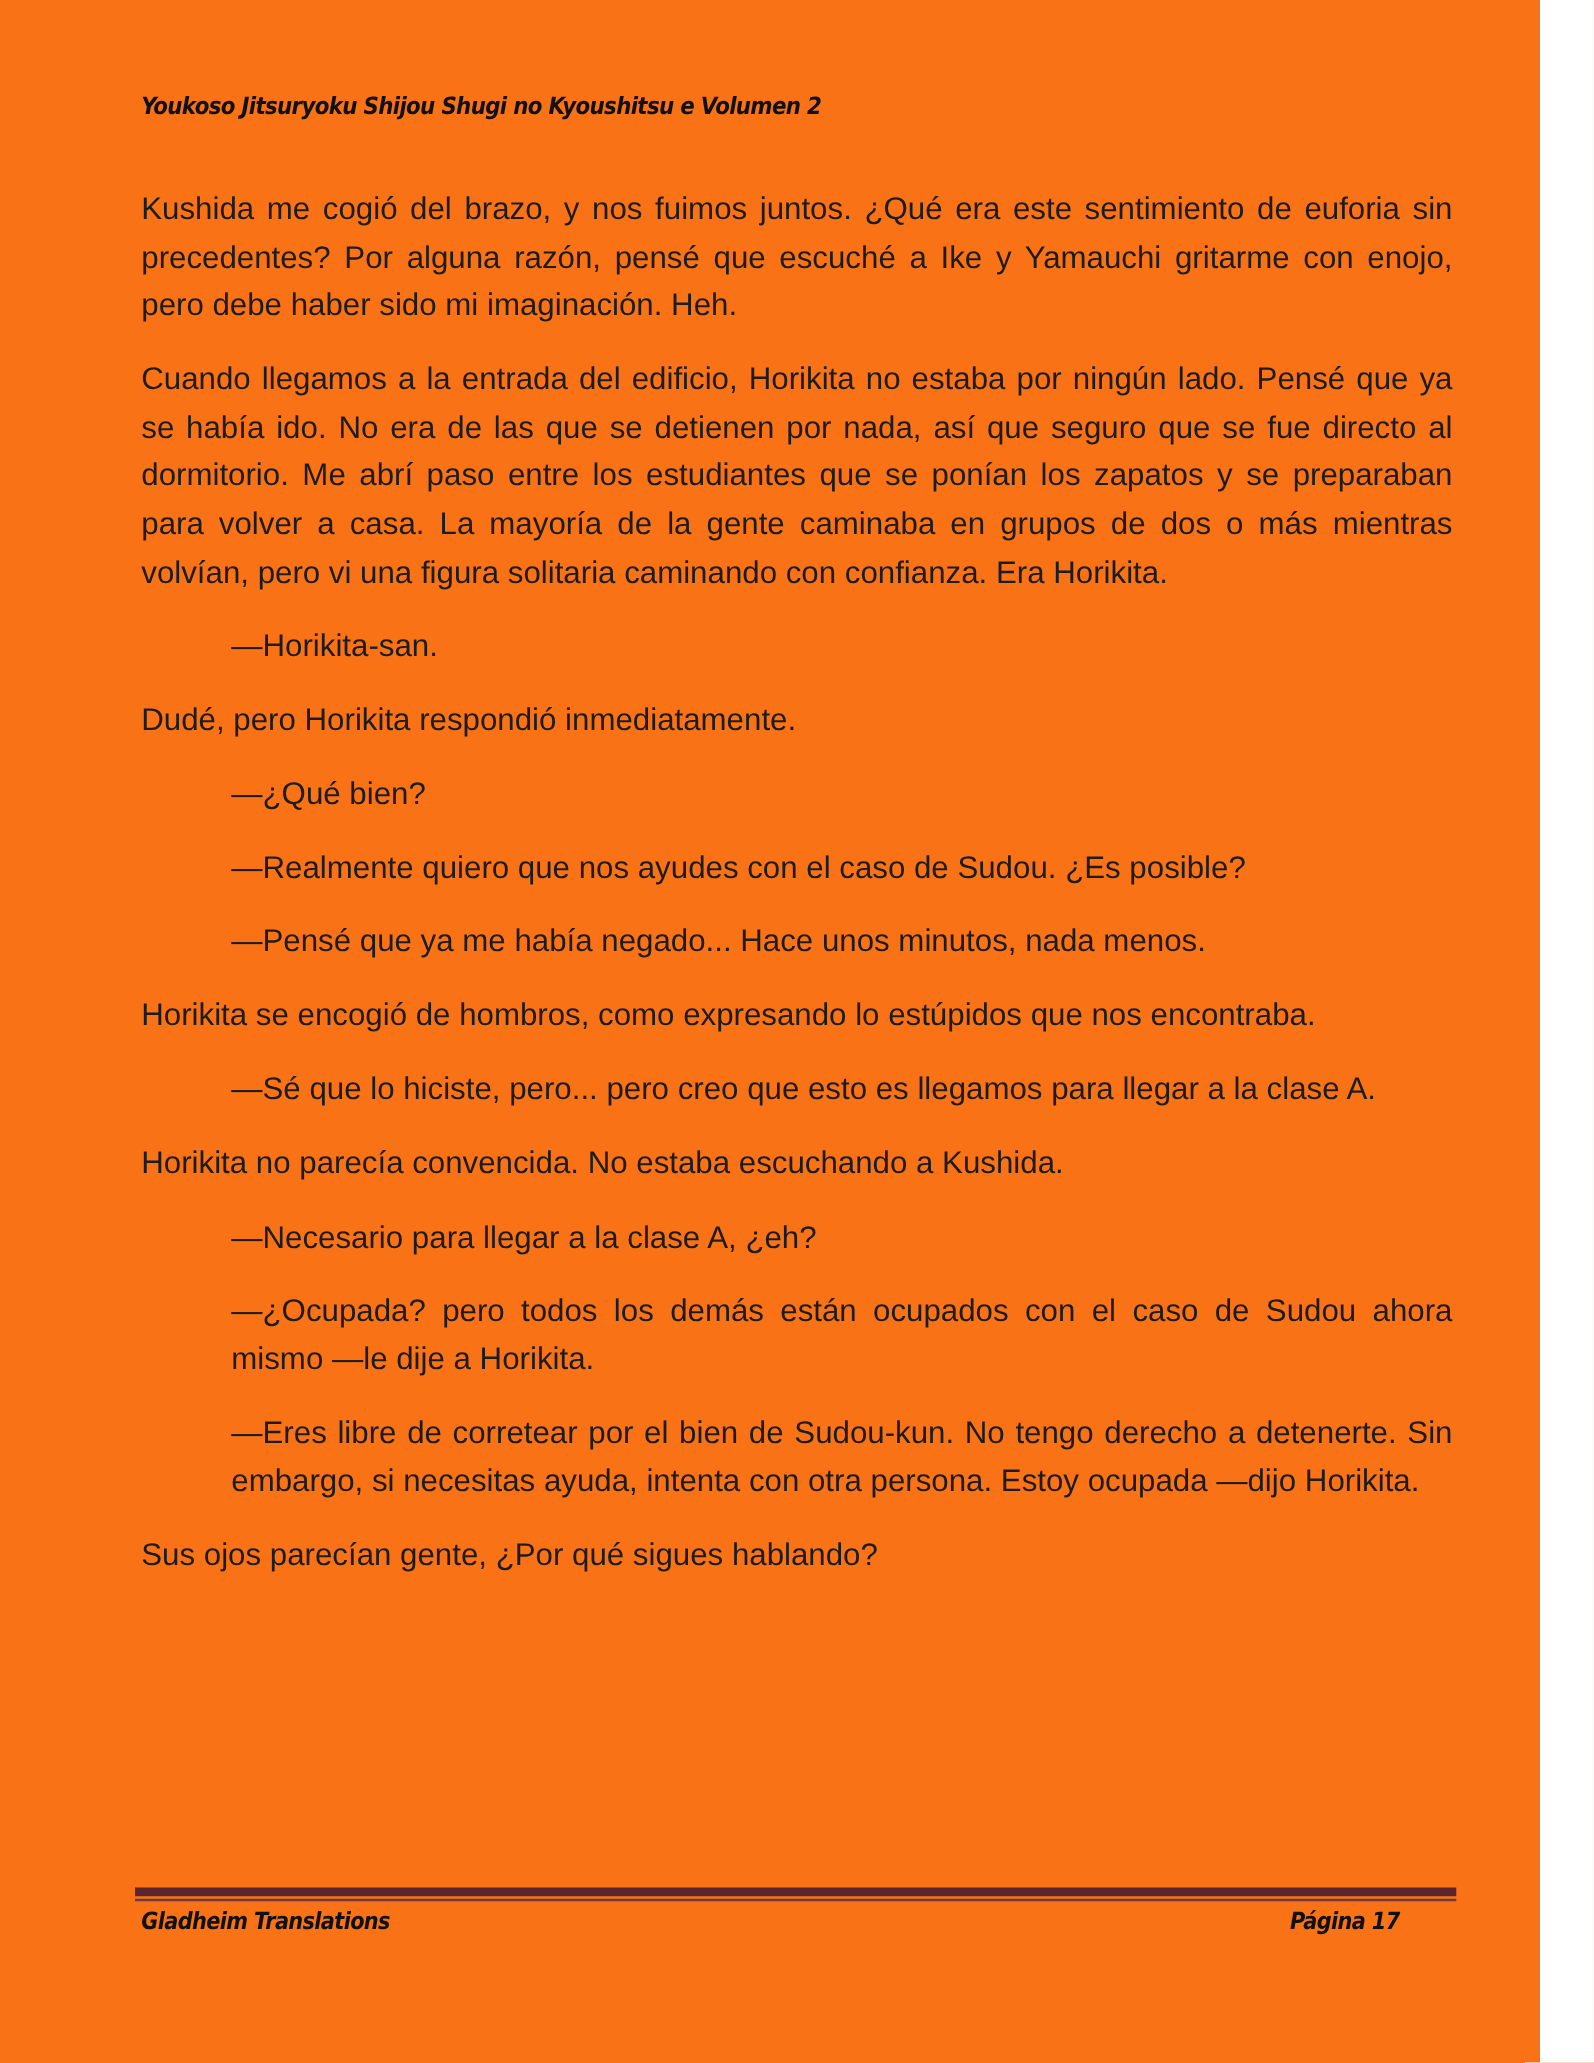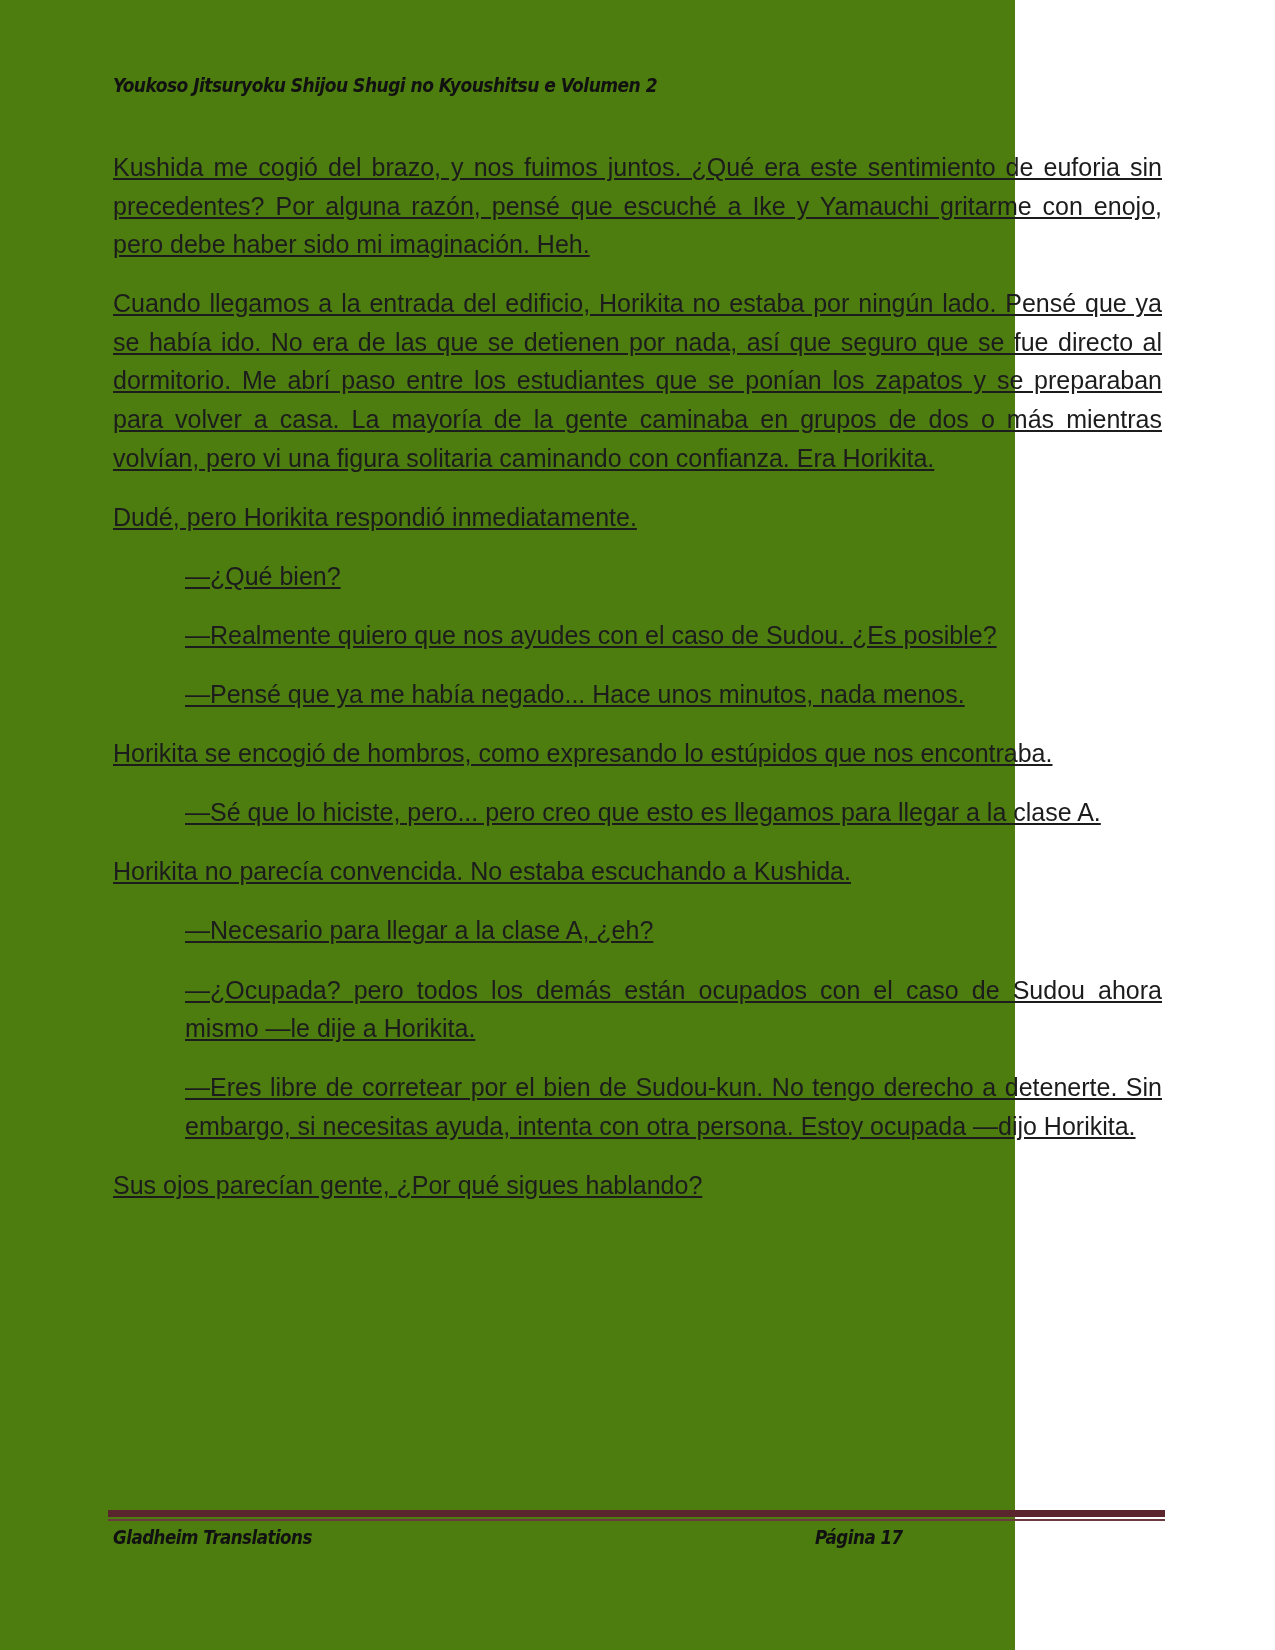--- a/index.html
+++ b/index.html
@@ -1,30 +1,30 @@
 <!DOCTYPE html>
 <html><head>
 <meta charset="utf-8">
 <style>
   html, body { margin: 0; padding: 0; background: #ffffff; }
   body { width: 1275px; height: 1650px; position: relative; overflow: hidden; }
-  .page { position: absolute; left: 0; top: 0; width: 1015px; height: 1650px; background: #4d7c0f; }
+  .page { position: absolute; left: 0; top: 0; width: 1200px; height: 1650px; background: #f97316; padding-left: 32px; }
   .running-header {
     position: absolute; left: 113px; top: 74px;
     font-family: "DejaVu Sans", sans-serif; font-weight: bold; font-style: italic;
     font-size: 19px; letter-spacing: -0.6px; color: #111;
     transform: scaleX(0.9); transform-origin: left center;
     white-space: nowrap;
   }
   .body-text {
     position: absolute; left: 113px; top: 148px; width: 1049px;
     font-family: "Liberation Sans", sans-serif; font-size: 25px; line-height: 38.6px;
     color: #1c1c1c;
   }
-  .p { margin: 0 0 20.5px 0; text-align: justify; text-decoration: underline; }
+  .p { margin: 0 0 20.5px 0; text-align: justify; }
   .p.last-line-left { text-align-last: left; }
   .dlg { padding-left: 72px; }
   .footer-rule {
     position: absolute; left: 108px; top: 1510px; width: 1057px; height: 7px;
     background: #5a252c;
   }
   .footer-rule-thin {
     position: absolute; left: 108px; top: 1519px; width: 1057px; height: 2px;
     background: #6a3a3f;
   }
@@ -38,20 +38,21 @@
 </style>
 </head>
 <body>
 
 <div class="page">
   <div class="running-header">Youkoso Jitsuryoku Shijou Shugi no Kyoushitsu e Volumen 2</div>
 
   <div class="body-text">
     <p class="p last-line-left">Kushida me cogió del brazo, y nos fuimos juntos. ¿Qué era este sentimiento de euforia sin precedentes? Por alguna razón, pensé que escuché a Ike y Yamauchi gritarme con enojo, pero debe haber sido mi imaginación. Heh.</p>
     <p class="p last-line-left">Cuando llegamos a la entrada del edificio, Horikita no estaba por ningún lado. Pensé que ya se había ido. No era de las que se detienen por nada, así que seguro que se fue directo al dormitorio. Me abrí paso entre los estudiantes que se ponían los zapatos y se preparaban para volver a casa. La mayoría de la gente caminaba en grupos de dos o más mientras volvían, pero vi una figura solitaria caminando con confianza. Era Horikita.</p>
+    <p class="p dlg last-line-left">—Horikita-san.</p>
     <p class="p last-line-left">Dudé, pero Horikita respondió inmediatamente.</p>
     <p class="p dlg last-line-left">—¿Qué bien?</p>
     <p class="p dlg last-line-left">—Realmente quiero que nos ayudes con el caso de Sudou. ¿Es posible?</p>
     <p class="p dlg last-line-left">—Pensé que ya me había negado... Hace unos minutos, nada menos.</p>
     <p class="p last-line-left">Horikita se encogió de hombros, como expresando lo estúpidos que nos encontraba.</p>
     <p class="p dlg last-line-left">—Sé que lo hiciste, pero... pero creo que esto es llegamos para llegar a la clase A.</p>
     <p class="p last-line-left">Horikita no parecía convencida. No estaba escuchando a Kushida.</p>
     <p class="p dlg last-line-left">—Necesario para llegar a la clase A, ¿eh?</p>
     <p class="p dlg last-line-left">—¿Ocupada? pero todos los demás están ocupados con el caso de Sudou ahora mismo —le dije a Horikita.</p>
     <p class="p dlg last-line-left">—Eres libre de corretear por el bien de Sudou-kun. No tengo derecho a detenerte. Sin embargo, si necesitas ayuda, intenta con otra persona. Estoy ocupada —dijo Horikita.</p>

